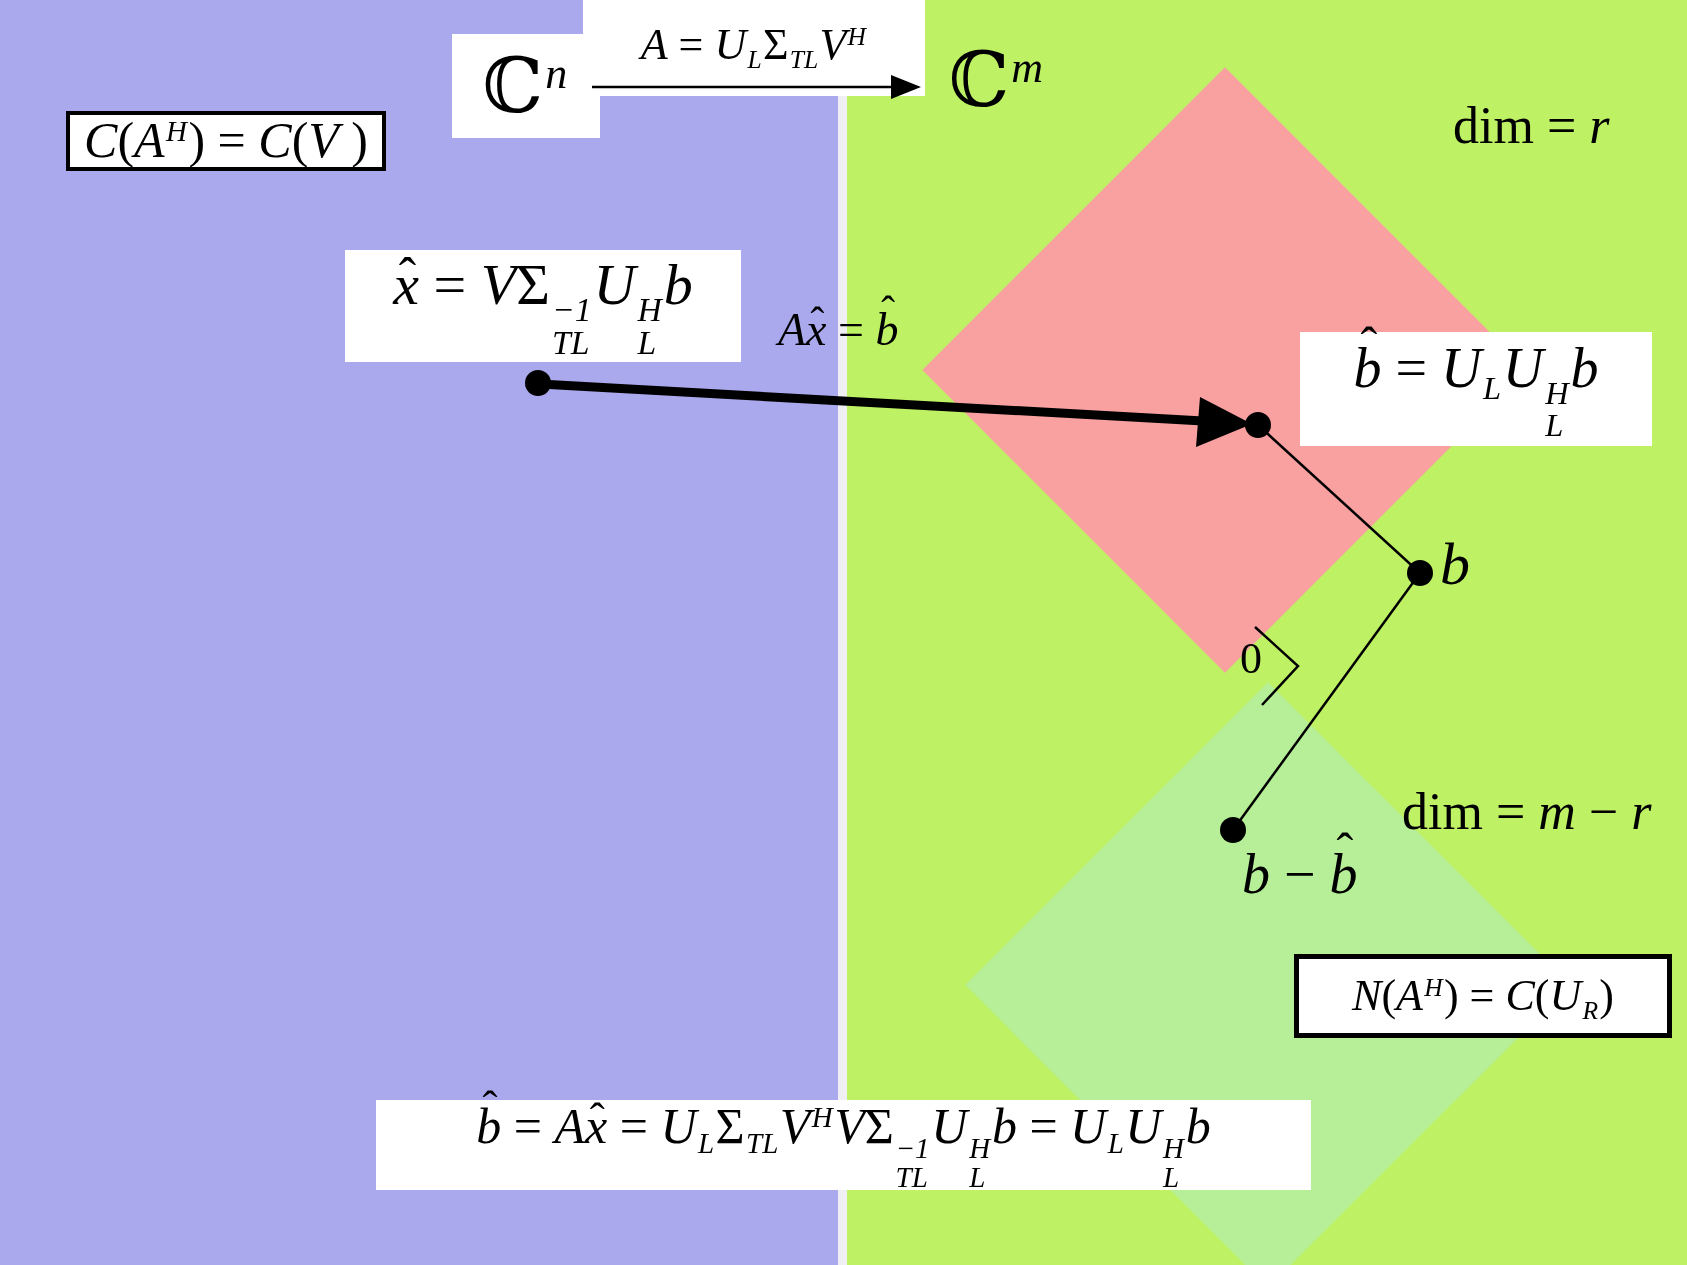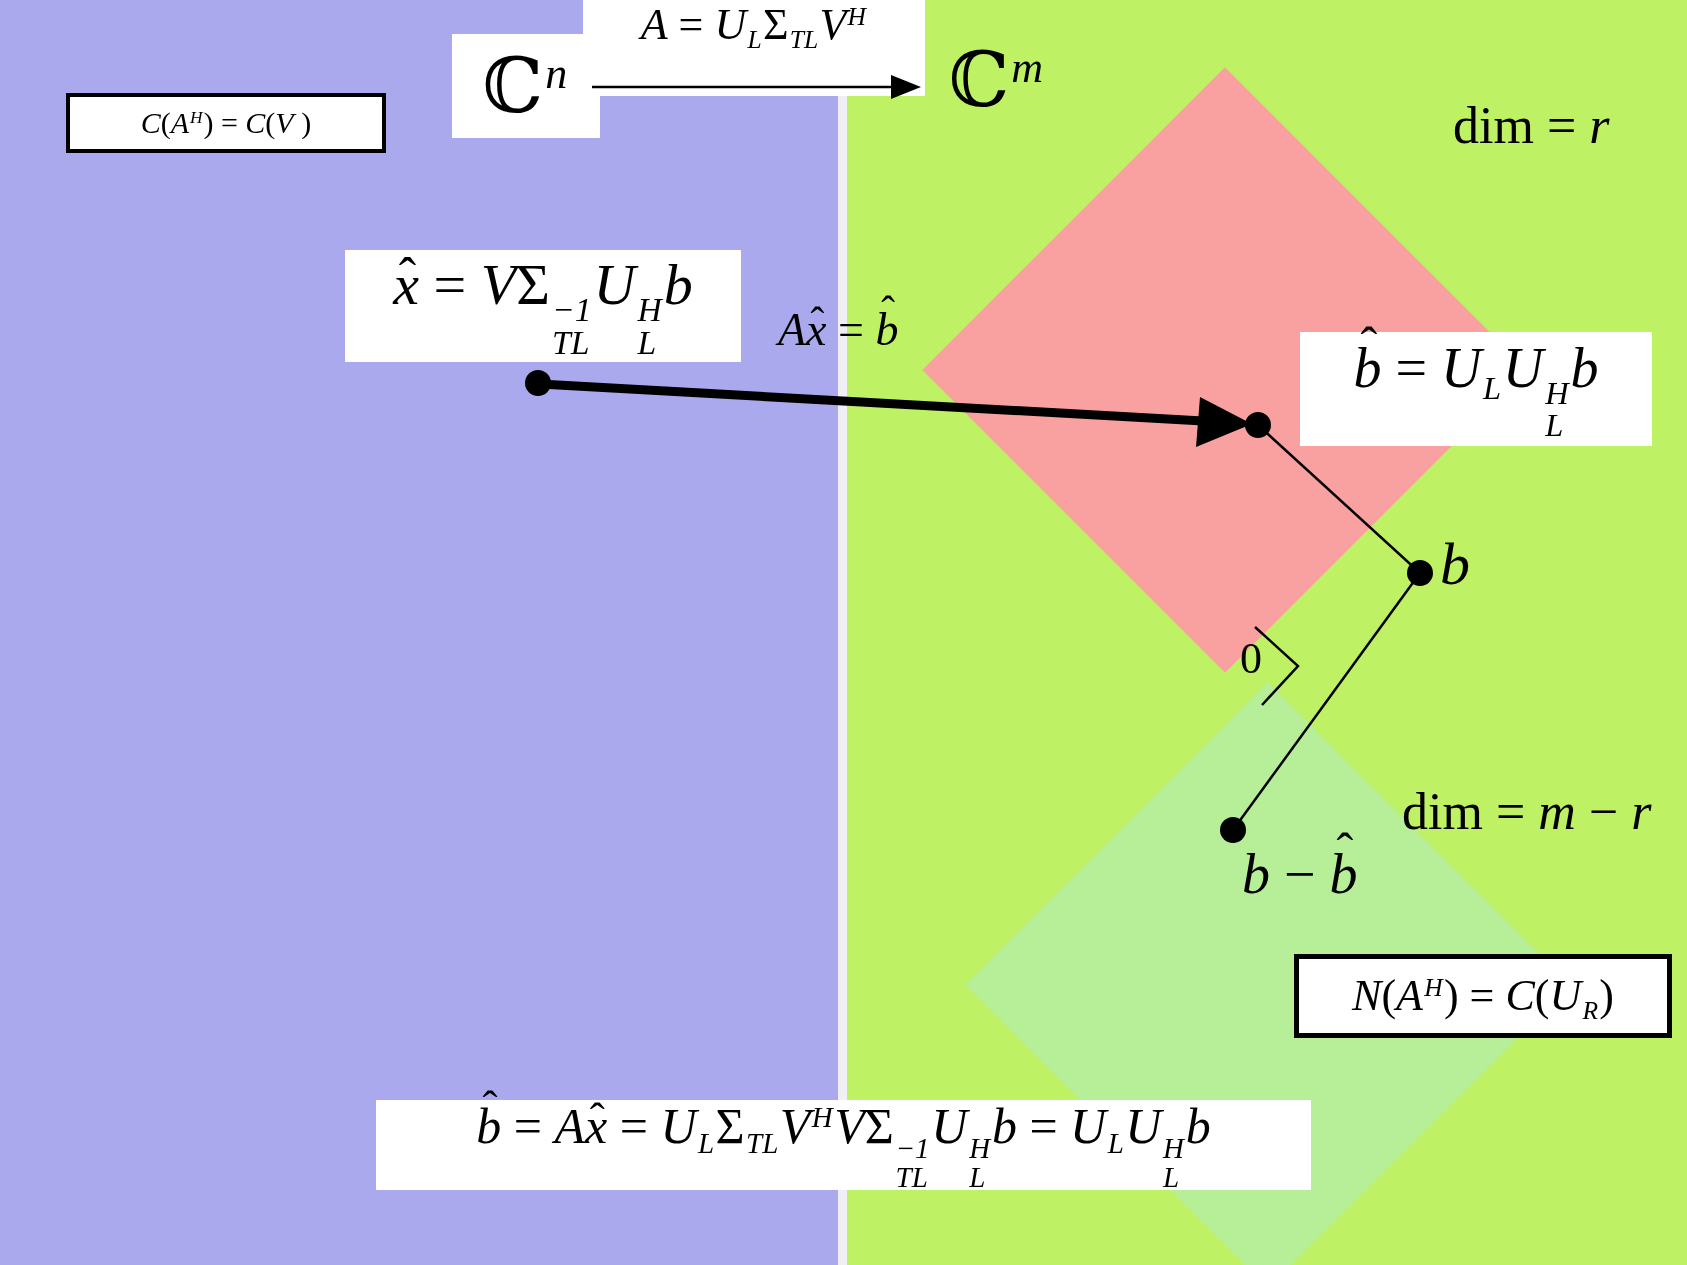--- a/index.html
+++ b/index.html
@@ -43,29 +43,29 @@
 
   <div class="shape purple"></div>
   <div class="shape strip"></div>
   <div class="shape red"></div>
   <div class="shape green"></div>
 
   <div class="lbl wbox center" style="left:452px;top:34px;width:148px;height:104px;font-size:76px;">
     <span class="f"><span class="mbb">ℂ</span><span class="msup">n</span></span>
   </div>
 
-  <div class="lbl wbox center" style="left:583px;top:0;width:342px;height:96px;font-size:44px;align-items:flex-start;padding-top:0;box-sizing:border-box;">
+  <div class="lbl wbox center" style="left:583px;top:0;width:342px;height:96px;font-size:44px;align-items:flex-start;padding-top:20px;box-sizing:border-box;">
     <span class="f"><span class="mi">A</span><span class="mt"> = </span><span class="mi">U</span><span class="msub">L</span><span class="mt">Σ</span><span class="msub">TL</span><span class="mi">V</span><span class="msup">H</span></span>
   </div>
 
   <div class="lbl center" style="left:922px;top:28px;width:150px;height:104px;font-size:76px;">
     <span class="f"><span class="mbb">ℂ</span><span class="msup">m</span></span>
   </div>
 
-  <div class="lbl bbox center" style="left:66px;top:93px;width:312px;height:52px;font-size:30px;border-width:4px;">
+  <div class="lbl bbox center" style="left:66px;top:111px;width:312px;height:52px;font-size:50px;border-width:4px;">
     <span class="f"><span class="mi">C</span><span class="mt">(</span><span class="mi">A</span><span class="msup">H</span><span class="mt">) = </span><span class="mi">C</span><span class="mt">(</span><span class="mi">V</span><span class="mt"> )</span></span>
   </div>
 
   <div class="lbl wbox center" style="left:345px;top:250px;width:396px;height:112px;font-size:58px;">
     <span class="f"><span class="mhat hat-x"><span class="hm">ˆ</span>x</span><span class="mt"> = </span><span class="mi">V</span><span class="mt">Σ</span><span class="mss">
           <span class="u">−1</span>
           <span class="d">TL</span>
         </span><span class="mi">U</span><span class="mss">
           <span class="u">H</span>
           <span class="d">L</span>

